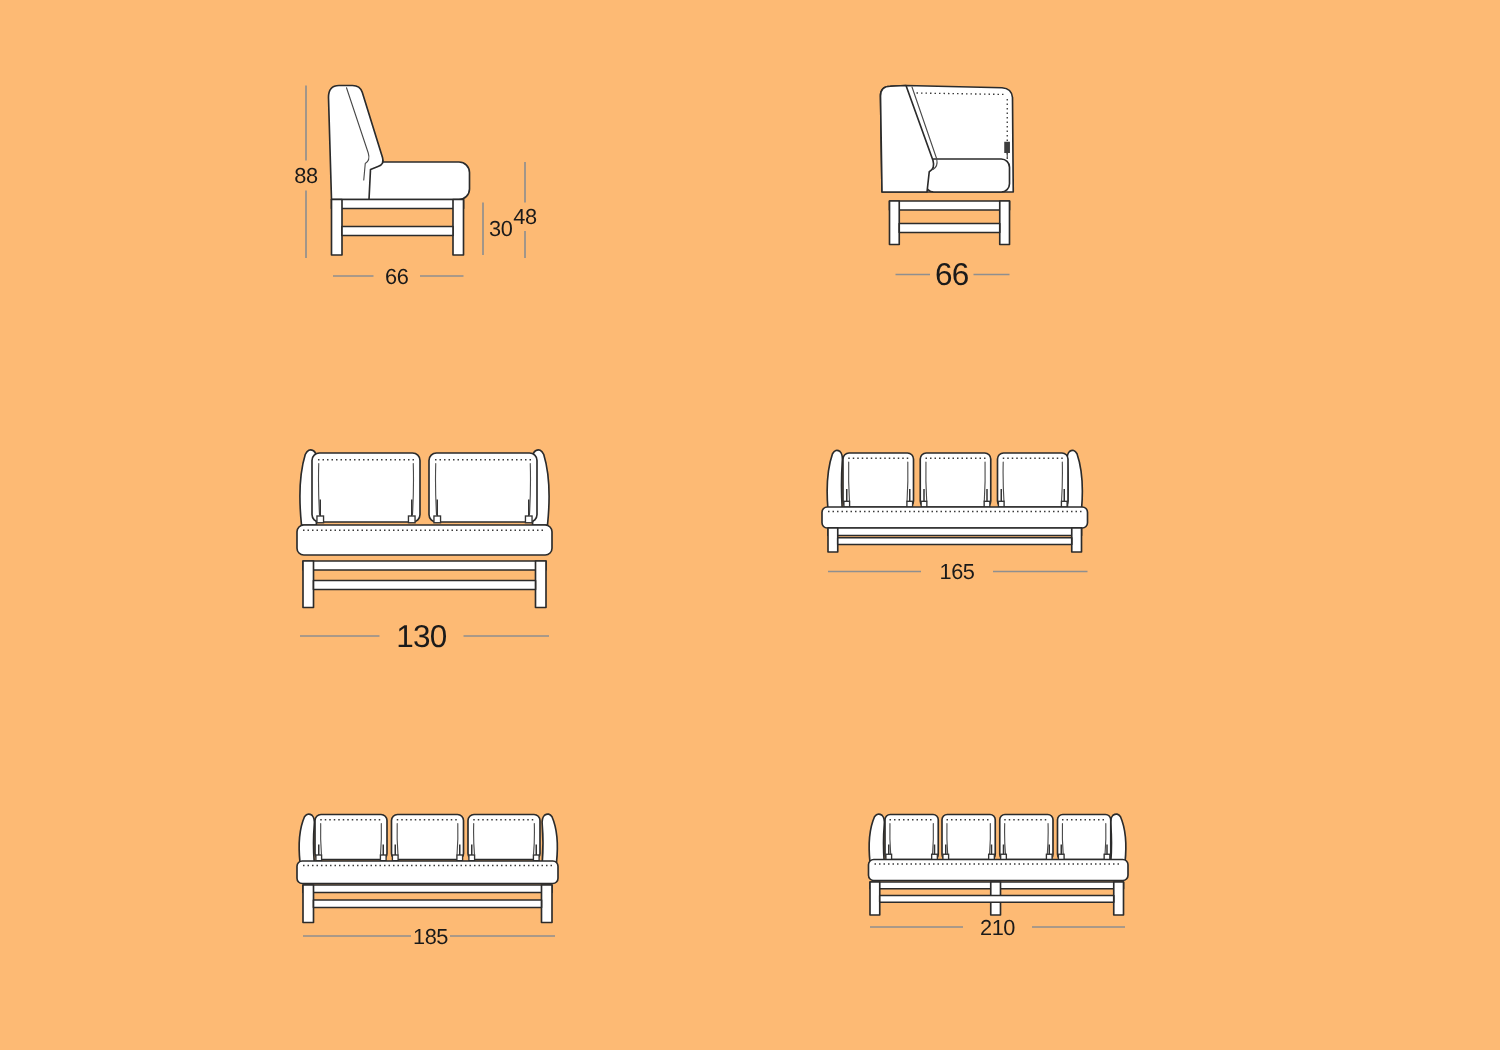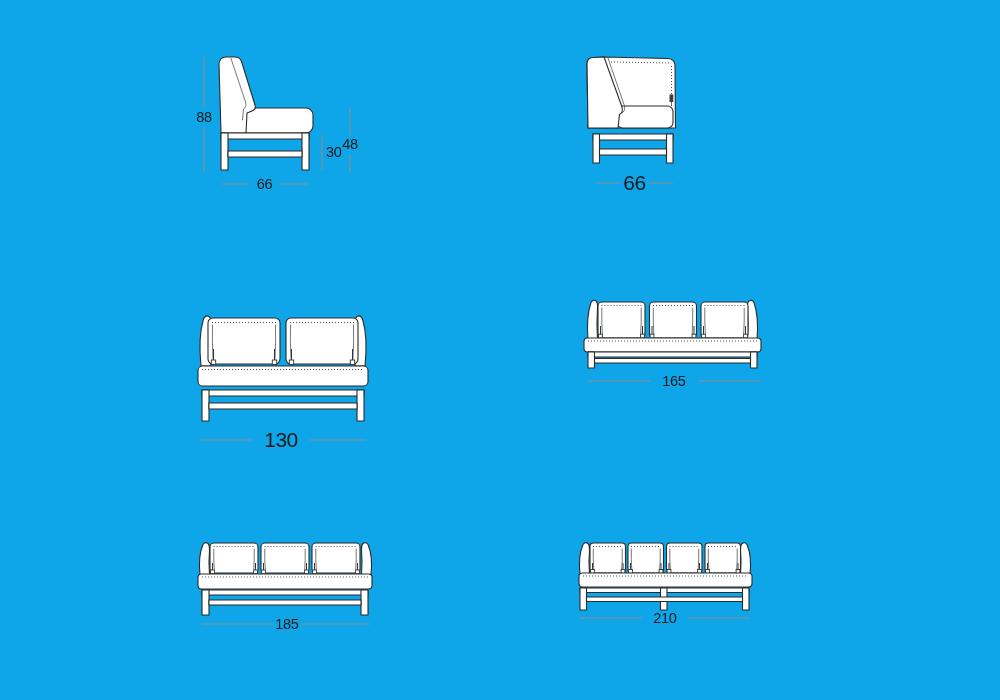--- a/index.html
+++ b/index.html
@@ -1,16 +1,16 @@
 <!DOCTYPE html>
 <html><head>
 <meta charset="utf-8">
 <style>
   html,body{margin:0;padding:0;background:#ffffff;}
-  .sheet{position:relative;width:1000px;height:700px;background:#0ea5e9;overflow:hidden;
+  .sheet{position:relative;width:1000px;height:700px;background:#fdba74;overflow:hidden;
          font-family:"Liberation Sans",sans-serif;}
   figure.view{position:absolute;margin:0;padding:0;}
   
   .fillw{fill:#ffffff;stroke:#2b2b2b;stroke-width:1.1;stroke-linejoin:round;}
   .lnthin{fill:none;stroke:#4a4a4a;stroke-width:.75;stroke-linejoin:round;stroke-linecap:round;}
   .stitch{fill:none;stroke:#3a3a3a;stroke-width:.9;stroke-dasharray:1 2;stroke-linecap:butt;}
   .clip{fill:none;stroke:#333333;stroke-width:1;}
   .clipfoot{fill:#ffffff;stroke:#333333;stroke-width:.9;}
   .zip{fill:#3d3d3d;stroke:none;}
   .dim{fill:none;stroke:#8f8f8f;stroke-width:1.1;stroke-linecap:butt;}
@@ -83,21 +83,21 @@
         <rect class="fillw" x="91.5" y="89" width="6.5" height="29"></rect>
         <rect class="fillw" x="24.5" y="104" width="67" height="6"></rect>
       </g>
       <g>
         <path class="dim" d="M22,138 H45 M74,138 H98"></path>
         <text class="dimtext big" x="59.5" y="145" text-anchor="middle">66</text>
       </g>
     </svg>
   </figure>
 
-  <figure class="view" style="left:188px;top:309px;width:190px;height:148px;text-decoration:underline;">
+  <figure class="view" style="left:188px;top:293px;width:190px;height:148px;text-decoration:underline;">
     <svg width="190" height="148" viewBox="0 0 190 148">
       <g>
         <path class="fillw" d="M13,57 Q10,28 15.5,10 Q17.5,5.5 21,7.5 Q23.5,9.5 23,15 Q21.5,32 23,57 Z"></path>
         <path class="fillw" d="M177,57 Q180,28 174.5,10 Q172.5,5.5 169,7.5 Q166.5,9.5 167,15 Q168.5,32 167,57 Z"></path>
       </g>
       <g>
         <rect class="fillw" x="20" y="9" width="72" height="46" rx="5"></rect>
         <path class="stitch" d="M24,13.5 H88"></path>
         <path class="lnthin" d="M24.5,16 Q24,32 25,50 M87.5,16 Q88,32 87,50"></path>
       </g>
@@ -123,21 +123,21 @@
         <rect class="fillw" x="169" y="81" width="7" height="31"></rect>
         <rect class="fillw" x="21" y="94" width="148" height="6"></rect>
       </g>
       <g>
         <path class="dim" d="M12,131 H65 M121,131 H178"></path>
         <text class="dimtext big" x="93" y="138" text-anchor="middle">130</text>
       </g>
     </svg>
   </figure>
 
-  <figure class="view" style="left:580px;top:295px;width:190px;height:98px;text-align:center;">
+  <figure class="view" style="left:544px;top:295px;width:190px;height:98px;text-align:center;">
     <svg width="190" height="98" viewBox="0 0 190 98">
       <g>
         <path class="fillw" d="M8,45 Q6,22 11,7.5 Q13,4 16,6 Q18,8 17.5,13 Q16.5,28 17.5,45 Z"></path>
         <path class="fillw" d="M177,45 Q179,22 174,7.5 Q172,4 169,6 Q167,8 167.5,13 Q168.5,28 167.5,45 Z"></path>
       </g>
       <g>
         <rect class="fillw" x="18" y="7" width="47" height="36" rx="4"></rect>
         <path class="stitch" d="M21.5,10.5 H61.5"></path>
         <path class="lnthin" d="M21.8,13 Q21.5,26 22.3,39 M61.2,13 Q61.5,26 60.7,39"></path>
       </g>

